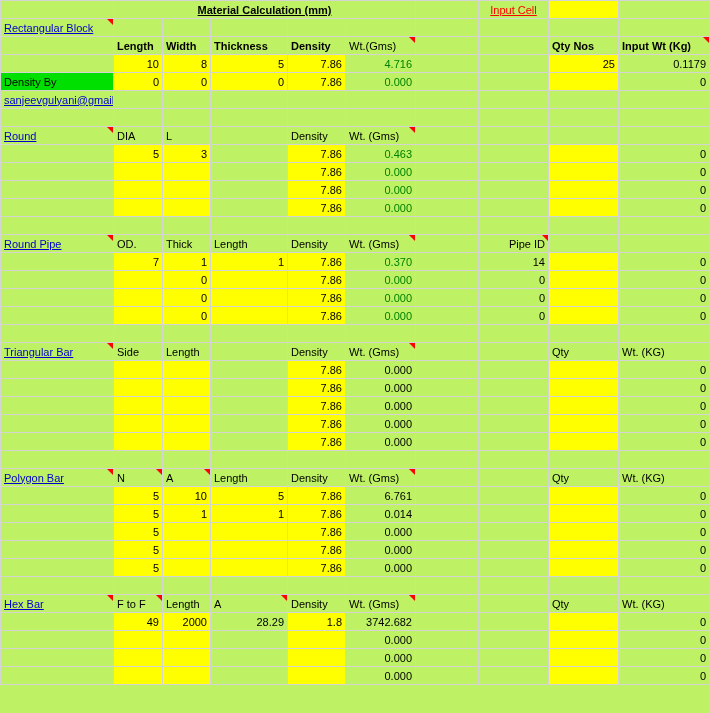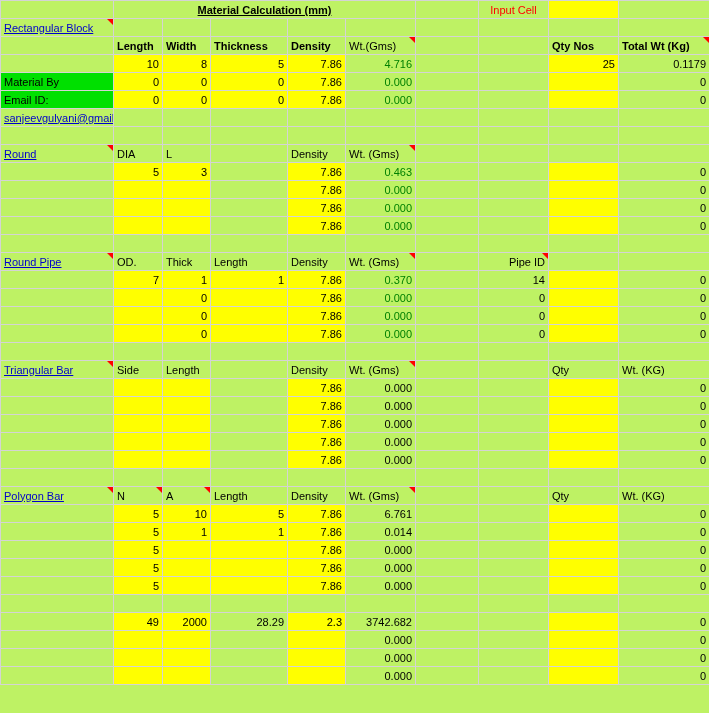--- a/index.html
+++ b/index.html
@@ -40,21 +40,21 @@
   col.cE{width:58px;}
   col.cF{width:70px;}
   col.cG{width:63px;}
   col.cH{width:70px;}
   col.cI{width:70px;}
   col.cJ{width:91px;}
 
   .yellow{background:#ffff00;}
   .green{background:#00e000;}
   .right{text-align:right;}
-  .center{text-align:center;}
+  .center{text-align:center;text-decoration:underline;}
   .bold{font-weight:bold;}
   .green-text{color:#008000;}
   .red-text{color:#ff0000;}
   .link{
     color:#0000cc;
     text-decoration:underline;
   }
   .title-cell{
     font-size:19px;
     font-weight:bold;
@@ -124,62 +124,50 @@
   <tr>
     <td></td>
     <td class="bold">Length</td>
     <td class="bold">Width</td>
     <td class="bold">Thickness</td>
     <td class="bold">Density</td>
     <td class="cmt">Wt.(Gms)</td>
     <td></td>
     <td></td>
     <td class="bold">Qty Nos</td>
-    <td class="bold cmt">Total Wt (Kg)</td>
+    <td class="bold cmt">Input Wt (Kg)</td>
   </tr>
 
   <tr>
     <td></td>
     <td class="yellow right">10</td>
     <td class="yellow right">8</td>
     <td class="yellow right">5</td>
     <td class="yellow right">7.86</td>
     <td class="right green-text">4.716</td>
     <td></td>
     <td></td>
     <td class="yellow right">25</td>
     <td class="right">0.1179</td>
   </tr>
 
   <tr>
-    <td class="green">Material By</td>
+    <td class="green">Density By</td>
     <td class="yellow right">0</td>
     <td class="yellow right">0</td>
     <td class="yellow right">0</td>
     <td class="yellow right">7.86</td>
     <td class="right green-text">0.000</td>
     <td></td>
     <td></td>
     <td class="yellow"></td>
     <td class="right">0</td>
   </tr>
 
 
-  <tr>
-    <td class="green">Email ID:</td>
-    <td class="yellow right">0</td>
-    <td class="yellow right">0</td>
-    <td class="yellow right">0</td>
-    <td class="yellow right">7.86</td>
-    <td class="right green-text">0.000</td>
-    <td></td>
-    <td></td>
-    <td class="yellow"></td>
-    <td class="right">0</td>
-  </tr>
 
   <tr>
     <td class="nowrapover"><span class="link">sanjeevgulyani@gmail.com</span></td>
     <td></td>
     <td></td>
     <td></td>
     <td></td>
     <td></td>
     <td></td>
     <td></td>
@@ -517,27 +505,39 @@
     <td></td>
           <td></td>
     <td></td>
           <td></td>
     <td></td>
           <td></td>
     <td></td>
           <td></td>
   </tr>
 
+  <tr>
+    <td class="cmt"><span class="link">Hex Bar</span></td>
+    <td class="cmt">F to F</td>
+    <td>Length</td>
+    <td class="cmt">A</td>
+    <td>Density</td>
+    <td class="cmt">Wt. (Gms)</td>
+    <td></td>
+    <td></td>
+    <td>Qty</td>
+    <td>Wt. (KG)</td>
+  </tr>
 
   <tr>
     <td></td>
     <td class="yellow right">49</td>
     <td class="yellow right">2000</td>
     <td class="right">28.29</td>
-    <td class="yellow right">2.3</td>
+    <td class="yellow right">1.8</td>
     <td class="right">3742.682</td>
     <td></td>
     <td></td>
     <td class="yellow"></td>
     <td class="right">0</td>
   </tr>
   <tr>
     <td></td>
     <td class="yellow right"></td>
     <td class="yellow right"></td>

